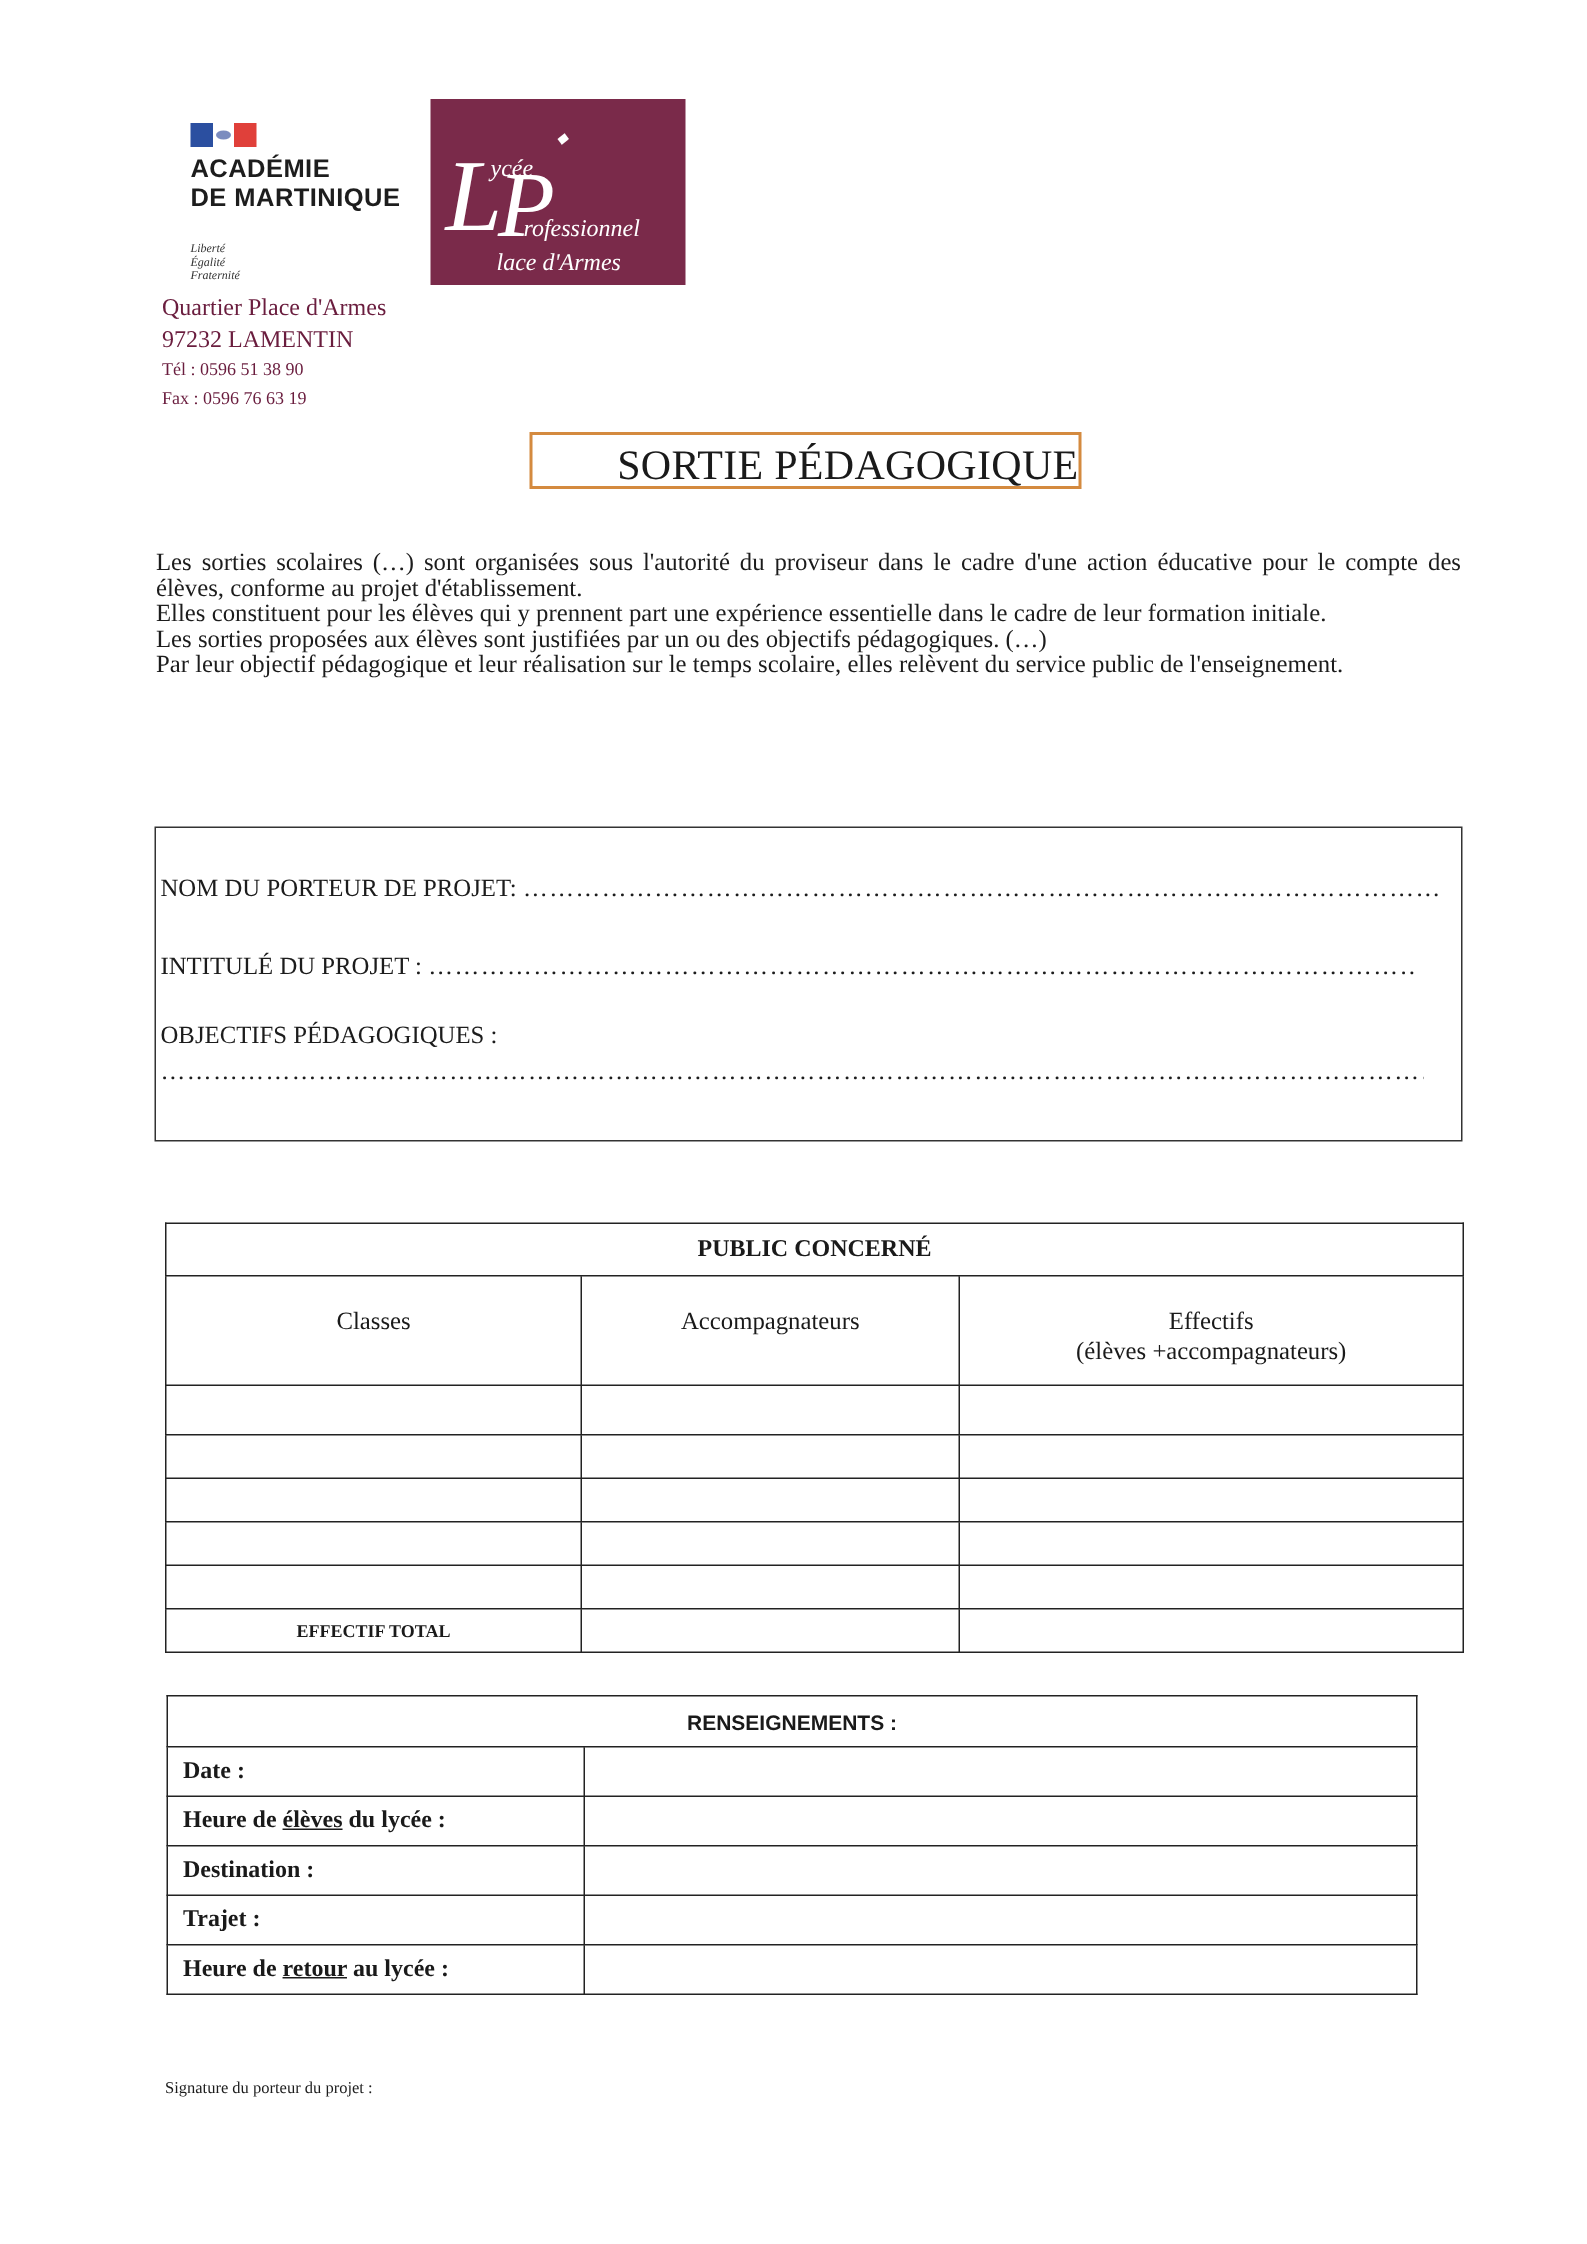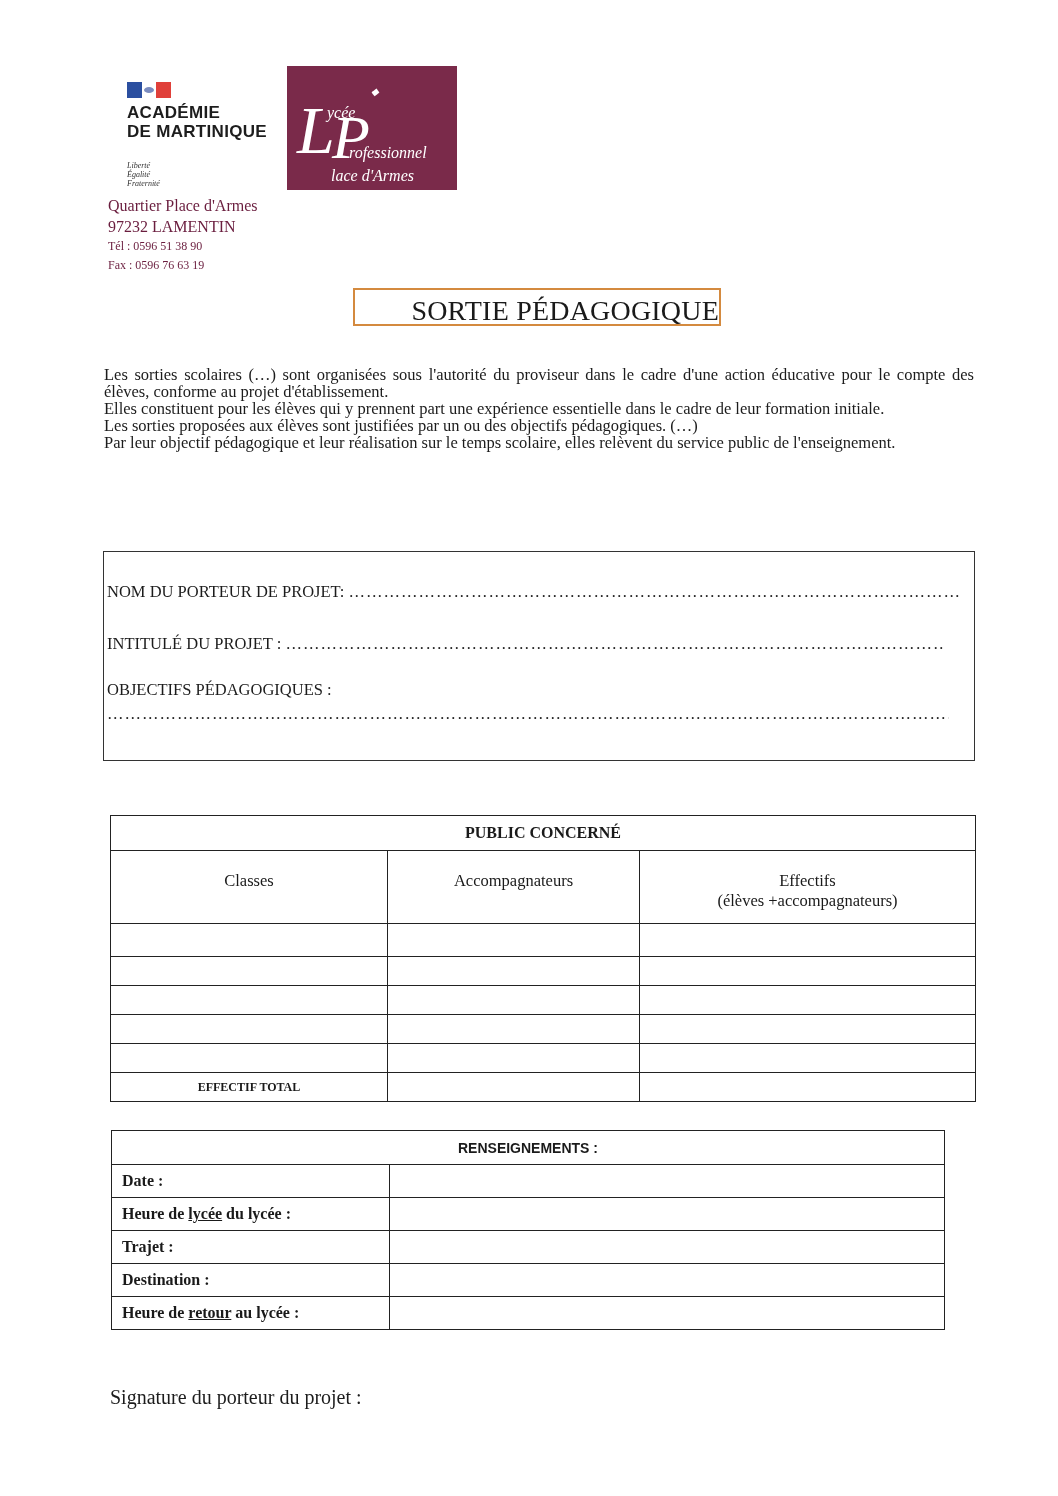--- a/index.html
+++ b/index.html
@@ -33,21 +33,21 @@
   .public .h { height:34px; font-weight:bold; font-size:16px; }
   .public .colh { height:52px; vertical-align:top; padding-top:20px; line-height:20px; }
   .public .row td { height:28px; }
   .public .tot td { height:28px; }
   .public .tot td.lbl { font-weight:bold; font-size:12px; }
   .rens { left:111px; top:1130px; width:834px; }
   .rens td { border:1px solid #222; font-size:16px; padding:0 10px; height:32px; }
   .rens .h { height:33px; text-align:center; font-family:"Liberation Sans", sans-serif; font-weight:bold; font-size:14px; }
   .rens td.lbl { font-weight:bold; width:257px; }
   .rens u { text-decoration:underline; }
-  .sig { left:110px; top:1386px; font-size:20px; color:#1c1c1c; }
+  .sig { left:110px; top:1386px; font-size:11px; color:#1c1c1c; }
 </style>
 </head>
 <body>
 
 <div class="abs flag">
   <div class="b"></div>
     <div class="w"></div>
     <div class="r"></div>
 </div>
 <div class="abs acad">
@@ -147,29 +147,29 @@
 <table class="rens">
   <tbody>
       <tr>
         <td class="h" colspan="2">RENSEIGNEMENTS :</td>
       </tr>
   <tr>
     <td class="lbl">Date :</td>
     <td></td>
   </tr>
   <tr>
-    <td class="lbl"><span>Heure de </span><u>lycée</u><span> du lycée :</span></td>
+    <td class="lbl"><span>Heure de </span><u>élèves</u><span> du lycée :</span></td>
+    <td></td>
+  </tr>
+  <tr>
+    <td class="lbl">Destination :</td>
     <td></td>
   </tr>
   <tr>
     <td class="lbl">Trajet :</td>
-    <td></td>
-  </tr>
-  <tr>
-    <td class="lbl">Destination :</td>
     <td></td>
   </tr>
   <tr>
     <td class="lbl"><span>Heure de </span><u>retour</u><span> au lycée :</span></td>
     <td></td>
   </tr>
 </tbody>
   </table>
 
 <div class="abs sig">Signature du porteur du projet :</div>

